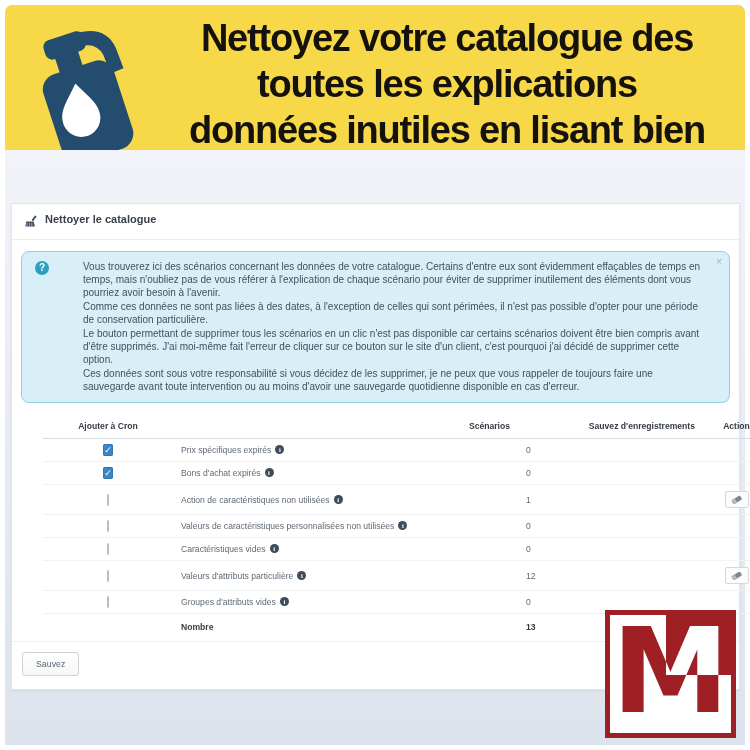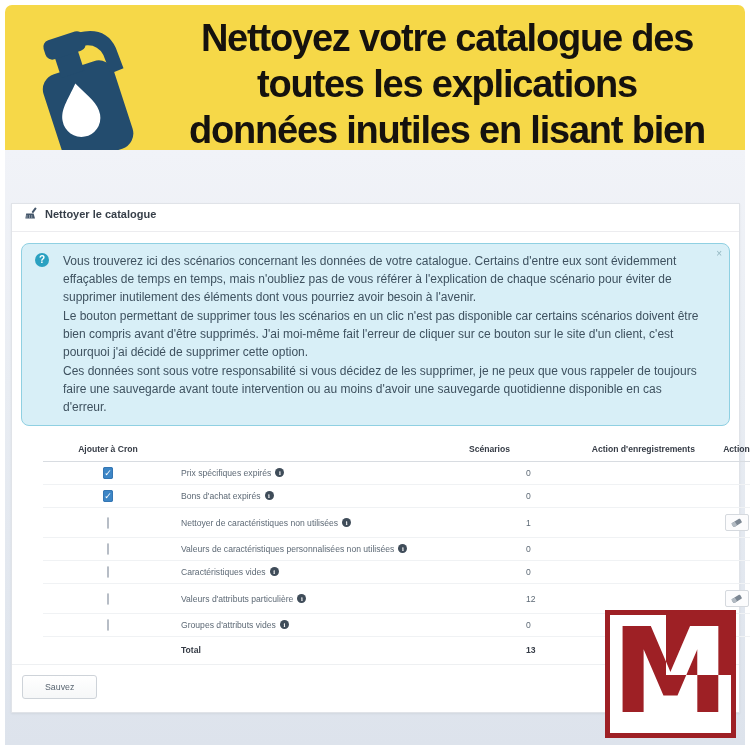--- a/index.html
+++ b/index.html
@@ -15,32 +15,32 @@
   .banner-title { flex:1; text-align:center; font-weight:700; color:#15120e;
                   font-size:38px; line-height:46px; letter-spacing:-1.2px; padding-right:6px; }
 
   
   .main-bg { position:absolute; top:150px; left:5px; right:5px; bottom:5px;
              background:linear-gradient(180deg,#f1f3f8 0%, #e9edf3 40%, #dde3ec 100%); }
 
   
   .panel { position:absolute; top:53px; left:6px; right:5px; background:#ffffff;
            border:1px solid #e0e3e8; box-shadow:0 1px 2px rgba(0,0,0,0.06); }
-  .panel-header { display:flex; align-items:center; gap:7px; padding:1px 13px 8px;
+  .panel-header { display:flex; gap:7px; padding:9px 13px 8px;
                   border-bottom:1px solid #ececef; }
   .panel-title { font-size:11px; font-weight:700; color:#373f49; }
 
   
   .info-box { position:relative; margin:11px 9px 10px; background:#d8eff7;
               border:1px solid #8fd0e2; border-radius:8px; padding:8px 22px 9px 41px; }
   .q-icon { position:absolute; left:13px; top:9px; width:14px; height:14px; border-radius:50%;
             background:#2ba1c1; color:#ffffff; font-size:10px; font-weight:700;
             text-align:center; line-height:14px; }
   .close-x { position:absolute; right:7px; top:4px; color:#93b7c2; font-size:10px; cursor:pointer; }
-  .info-box p { font-size:12px; line-height:18px; color:#3e515f; margin-bottom:1px; }
+  .info-box p { font-size:10px; line-height:13px; color:#3e515f; margin-bottom:1px;margin-left:20px; }
   .info-box p:last-child { margin-bottom:0; }
 
   
   table.scenarios { width:100%; border-collapse:collapse; margin-top:1px;margin-left:31px; }
   col.c-cron { width:130px; } col.c-name { width:345px; } col.c-count { width:185px; }
   th { font-size:8.6px; font-weight:700; color:#363c46; text-align:right;
        padding:8px 8px 7px; border-bottom:1px solid #d8dce1; }
   th.center, td.center { text-align:center; }
   td { font-size:8.6px; color:#5d6975; padding:6px 8px; border-bottom:1px solid #f0f2f4;
        height:21px; vertical-align:middle; }
@@ -53,21 +53,21 @@
   .info-dot { display:inline-block; width:9px; height:9px; border-radius:50%; background:#3f4c59;
               color:#ffffff; font-size:6.5px; font-weight:700; line-height:9px; text-align:center;
               vertical-align:1px; margin-left:4px; font-family:"Liberation Serif", serif; cursor:pointer; }
 
   .action-btn { display:inline-flex; align-items:center; justify-content:center;
                 width:24px; height:17px; background:#fcfcfd; border:1px solid #d5d9de;
                 border-radius:2px; cursor:pointer; }
 
   .panel-footer { border-top:1px solid #eef0f2; padding:10px 10px 13px; }
   .save-btn { display:inline-block; font-size:8.8px; color:#5a6571; background:linear-gradient(#ffffff,#f6f7f8);
-              border:1px solid #ced3d9; border-radius:3px; padding:6px 22px; cursor:pointer; }
+              border:1px solid #ced3d9; border-radius:3px; padding:6px 13px; cursor:pointer; }
 
   
   .logo { position:absolute; right:9px; bottom:7px; width:131px; height:128px;
           background:#ffffff; border:5px solid #9e2025; }
   .logo-red-sq { position:absolute; top:0; right:0; width:65px; height:60px; background:#9e2025; }
   .m-layer { position:absolute; top:0; right:0; width:121px; height:118px;
              display:flex; align-items:center; justify-content:center;
              font-family:"DejaVu Sans", sans-serif; font-weight:700; font-size:118px;
              line-height:1; color:#9e2025; padding-bottom:6px; }
   .logo-clip { position:absolute; top:0; right:0; width:65px; height:60px; overflow:hidden; }
@@ -113,55 +113,56 @@
             </g>
           </svg>
         </span>
         <span class="panel-title">Nettoyer le catalogue</span>
       </div>
 
       <div class="info-box">
         <span class="q-icon">?</span>
         <span class="close-x">×</span>
         <p>Vous trouverez ici des scénarios concernant les données de votre catalogue. Certains d'entre eux sont évidemment effaçables de temps en temps, mais n'oubliez pas de vous référer à l'explication de chaque scénario pour éviter de supprimer inutilement des éléments dont vous pourriez avoir besoin à l'avenir.</p>
+        <p>Comme ces données ne sont pas liées à des dates, à l'exception de celles qui sont périmées, il n'est pas possible d'opter pour une période de conservation particulière.</p>
         <p>Le bouton permettant de supprimer tous les scénarios en un clic n'est pas disponible car certains scénarios doivent être bien compris avant d'être supprimés. J'ai moi-même fait l'erreur de cliquer sur ce bouton sur le site d'un client, c'est pourquoi j'ai décidé de supprimer cette option.</p>
         <p>Ces données sont sous votre responsabilité si vous décidez de les supprimer, je ne peux que vous rappeler de toujours faire une sauvegarde avant toute intervention ou au moins d'avoir une sauvegarde quotidienne disponible en cas d'erreur.</p>
       </div>
 
       <table class="scenarios">
         <colgroup>
             <col class="c-cron">
             <col class="c-name">
             <col class="c-count">
             <col>
           </colgroup>
         <thead>
           <tr>
             <th class="center">Ajouter à Cron</th>
             <th>Scénarios</th>
-            <th>Action d'enregistrements</th>
+            <th>Sauvez d'enregistrements</th>
             <th class="center">Action</th>
           </tr>
         </thead>
         <tbody>
           <tr>
             <td class="center"><span class="cb checked">✓</span></td>
             <td><span>Prix spécifiques expirés</span><span class="info-dot">i</span></td>
             <td>0</td>
             <td class="center"></td>
           </tr>
           <tr>
             <td class="center"><span class="cb checked">✓</span></td>
             <td><span>Bons d'achat expirés</span><span class="info-dot">i</span></td>
             <td>0</td>
             <td class="center"></td>
           </tr>
           <tr>
             <td class="center"><span class="cb"></span></td>
-            <td><span>Nettoyer de caractéristiques non utilisées</span><span class="info-dot">i</span></td>
+            <td><span>Action de caractéristiques non utilisées</span><span class="info-dot">i</span></td>
             <td>1</td>
             <td class="center">
               <span class="action-btn">
                 <svg width="11" height="9" viewBox="0 0 12 10">
                   <g transform="rotate(-32 6 5)">
                     <rect x="0.5" y="3" width="11" height="5" rx="1" fill="#7c8793"></rect>
                     <rect x="0.5" y="3" width="4.5" height="5" rx="1" fill="#b2bac2"></rect>
                   </g>
                 </svg>
               </span>
@@ -195,21 +196,21 @@
             </td>
           </tr>
           <tr>
             <td class="center"><span class="cb"></span></td>
             <td><span>Groupes d'attributs vides</span><span class="info-dot">i</span></td>
             <td>0</td>
             <td class="center"></td>
           </tr>
           <tr class="total-row">
             <td></td>
-            <td>Total</td>
+            <td>Nombre</td>
             <td>13</td>
             <td></td>
           </tr>
         </tbody>
       </table>
 
       <div class="panel-footer">
         <span class="save-btn">Sauvez</span>
       </div>
     </div>

